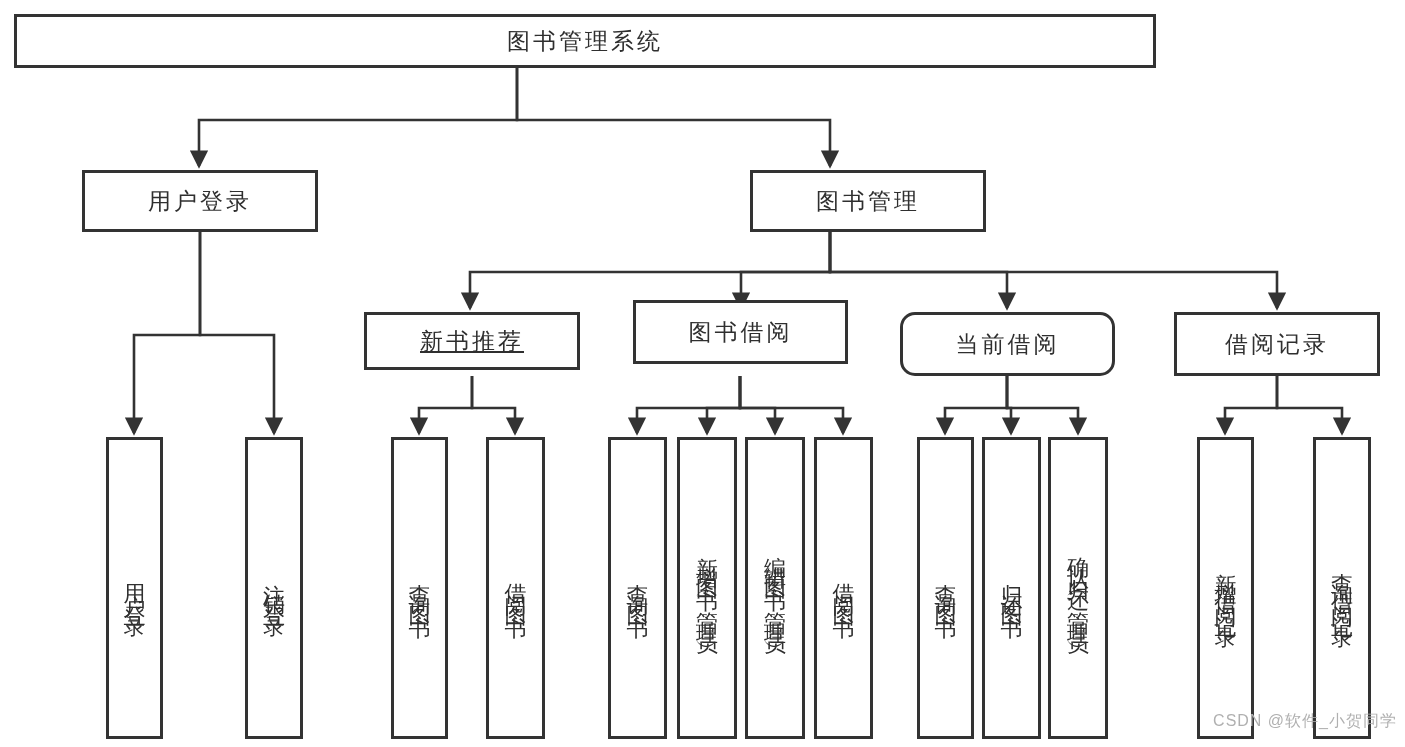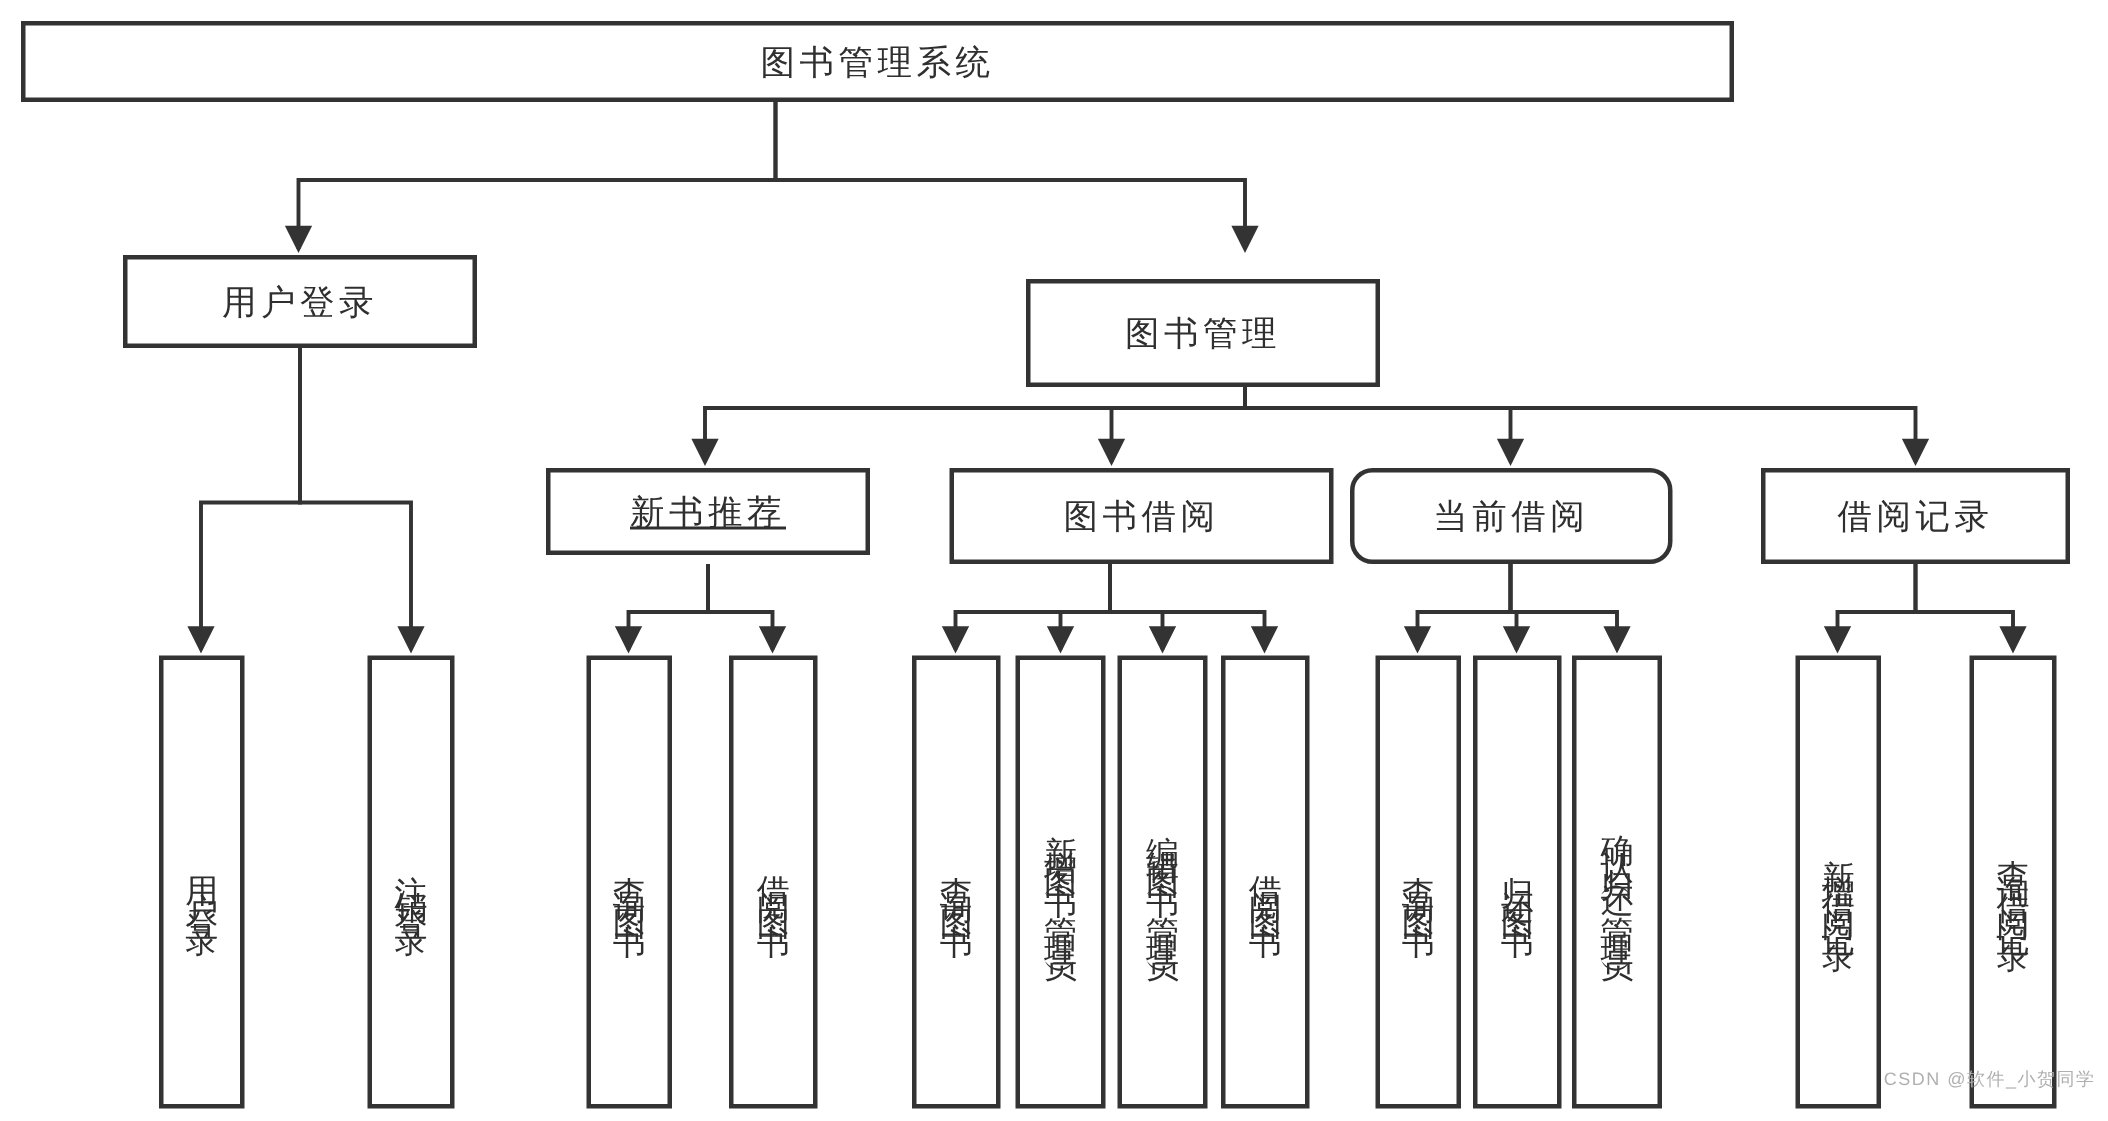--- a/index.html
+++ b/index.html
@@ -46,21 +46,21 @@
     writing-mode: vertical-lr;
     text-orientation: mixed;
     font-size: 22px;
     letter-spacing: 11px;
     line-height: 1;
   }
   #watermark {
     position: absolute;
     right: 8px;
     top: 711px;
-    font-size: 12px;
+    font-size: 16px;
     letter-spacing: 1px;
     color: var(--wm, #b0b0b0);
     white-space: nowrap;
   }
 </style>
 </head>
 <body>
 
 <div id="canvas">
   <svg id="connector-layer" viewBox="0 0 1405 747" xmlns="http://www.w3.org/2000/svg">
@@ -91,27 +91,27 @@
         <polyline points="1277,376 1277,408 1342,408 1342,433" marker-end="url(#arrow)"></polyline>
       </g>
   </svg>
   <div id="nodes">
       <div class="node h" style="left: 14px; top: 14px; width: 1142px; height: 54px;">
         <span class="txt">图书管理系统</span>
       </div>
       <div class="node h" style="left: 82px; top: 170px; width: 236px; height: 62px;">
         <span class="txt">用户登录</span>
       </div>
-      <div class="node h" style="left: 684px; top: 170px; width: 236px; height: 72px; margin-top: 16px;">
+      <div class="node h" style="left: 750px; top: 170px; width: 236px; height: 62px;">
         <span class="txt">图书管理</span>
       </div>
       <div class="node h" style="left: 364px; top: 312px; width: 216px; height: 58px; text-decoration: underline;">
         <span class="txt">新书推荐</span>
       </div>
-      <div class="node h" style="left: 633px; top: 312px; width: 256px; height: 64px;">
+      <div class="node h" style="left: 633px; top: 300px; width: 215px; height: 64px;">
         <span class="txt">图书借阅</span>
       </div>
       <div class="node h" style="left: 900px; top: 312px; width: 215px; height: 64px; border-radius: 15px;">
         <span class="txt">当前借阅</span>
       </div>
       <div class="node h" style="left: 1174px; top: 312px; width: 206px; height: 64px;">
         <span class="txt">借阅记录</span>
       </div>
       <div class="node v" style="left: 106px; top: 437px; width: 57px; height: 302px;">
         <span class="txt">用户登录</span>

